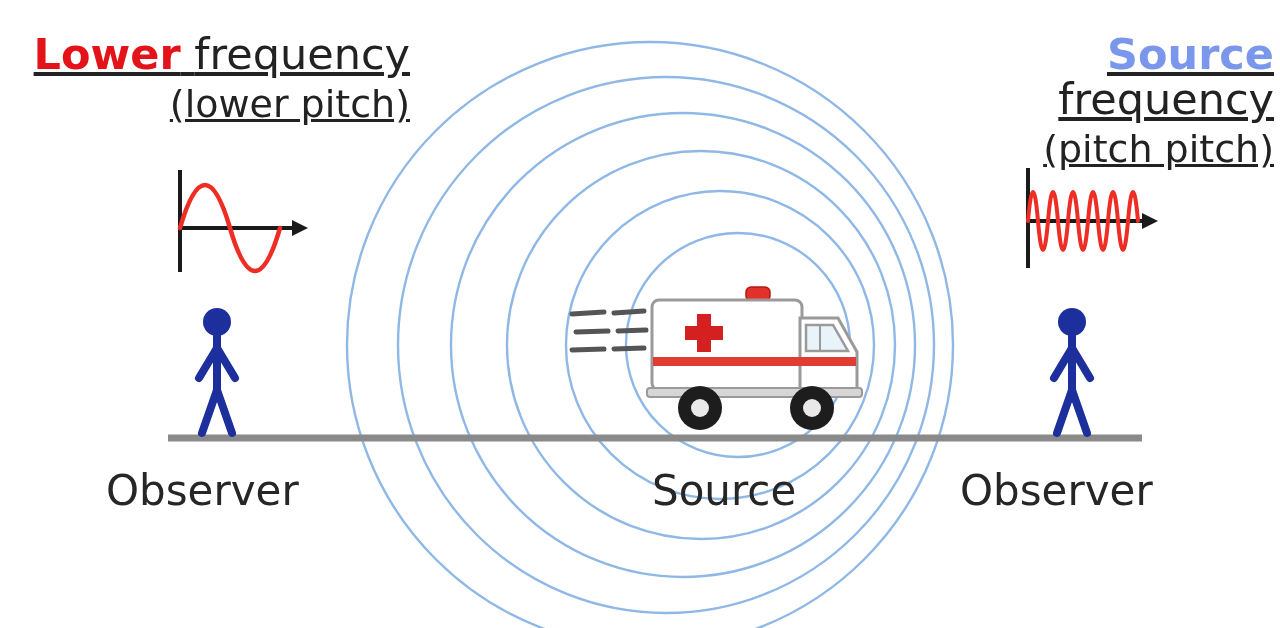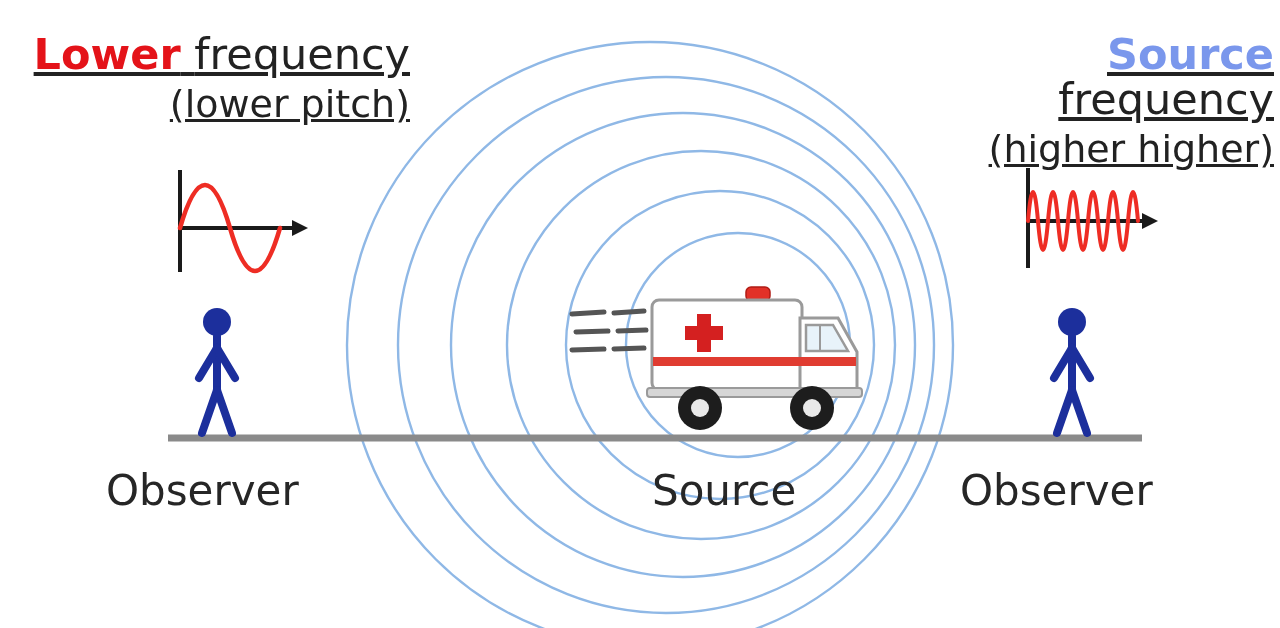--- a/index.html
+++ b/index.html
@@ -111,18 +111,18 @@
     <span>frequency</span>
   </div>
   <div class="heading-sub">(lower pitch)</div>
 </div>
 
 <div class="heading right">
   <div class="heading-line">
     <span class="hl blue">Source</span>
     <span>frequency</span>
   </div>
-  <div class="heading-sub">(higher higher)</div>
+  <div class="heading-sub">(pitch pitch)</div>
 </div>
 
 <div class="caption obs-left">Observer</div>
 <div class="caption src">Source</div>
 <div class="caption obs-right">Observer</div>
 
 </body></html>

